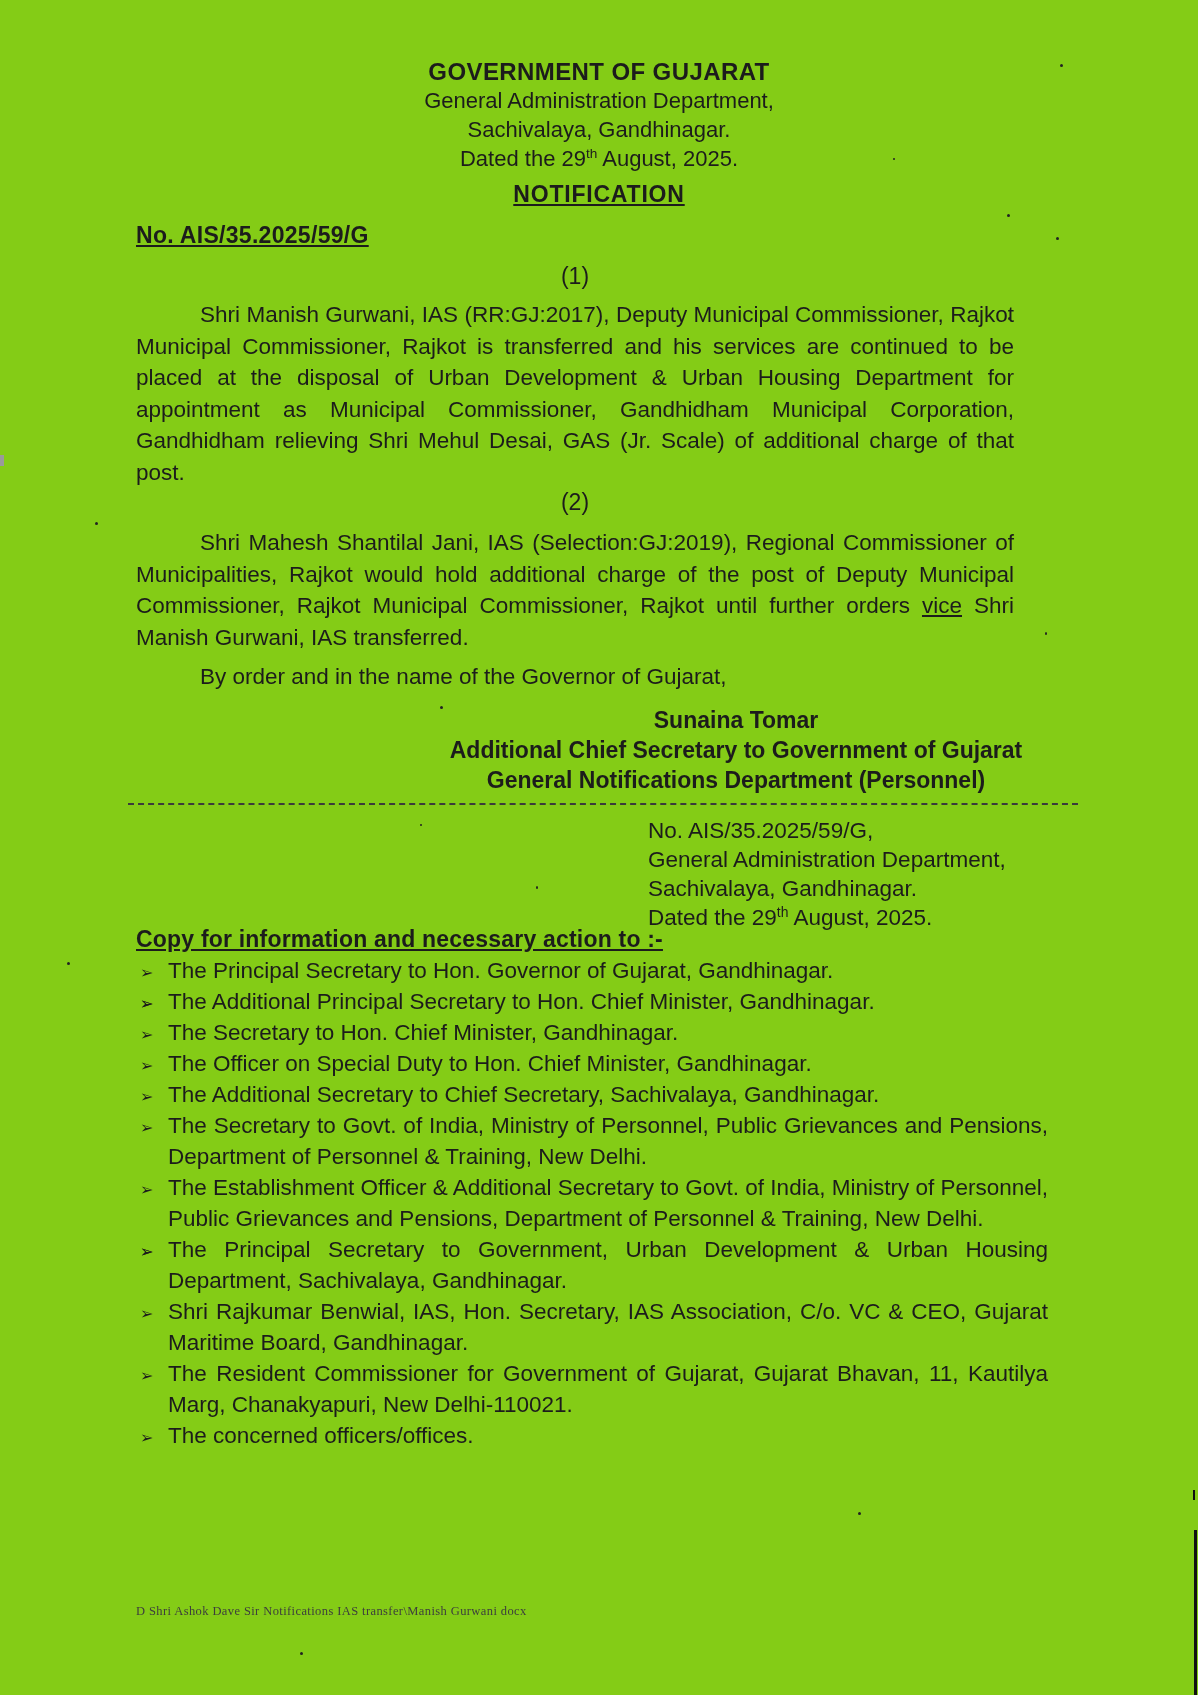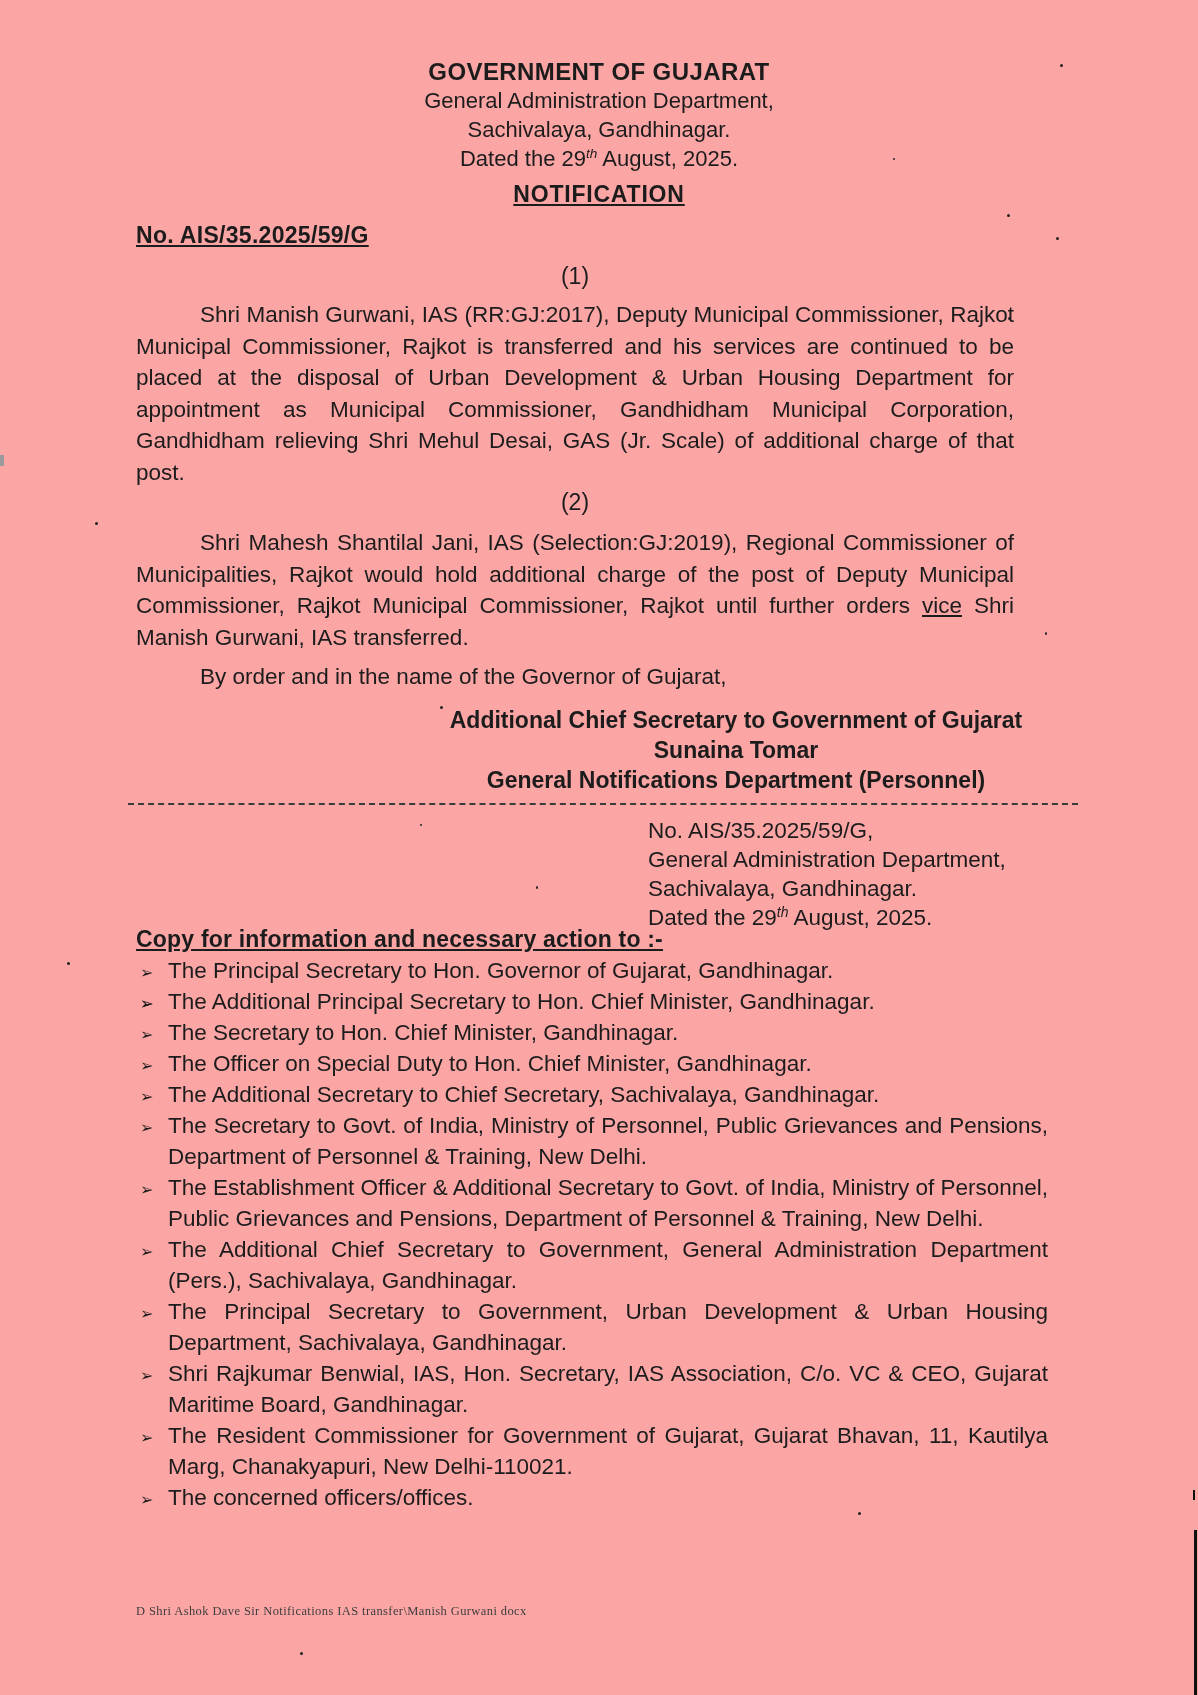--- a/index.html
+++ b/index.html
@@ -1,21 +1,21 @@
 <!DOCTYPE html>
 <html><head>
 <meta charset="utf-8">
 <style>
   html,body { margin:0; padding:0; background:#ffffff; }
   .page {
-    position:relative; width:1198px; height:1695px; background:#fca5a5;
+    position:relative; width:1198px; height:1695px; background:#84cc16;
     color:#1c1c1c; font-family:"Liberation Sans","DejaVu Sans",sans-serif;
     overflow:hidden;
   }
-  sup { font-size:0.62em; line-height:0;font-style:italic; }
+  sup { font-size:0.62em; line-height:0; }
 
   .header { position:absolute; top:57px; left:0; width:100%; text-align:center;
             font-size:22px; line-height:29px; }
   .header .org { font-size:24px; font-weight:bold; letter-spacing:0.4px; }
   .header .title { display:inline-block; margin-top:7px; font-size:23px; font-weight:bold;
                    text-decoration:underline; letter-spacing:0.8px; }
 
   .ref-no { position:absolute; left:136px; top:222px; font-size:23px; font-weight:bold;
             text-decoration:underline; letter-spacing:0.3px; }
 
@@ -75,22 +75,22 @@
   <div class="section-no sec2">(2)</div>
   <div class="para para2">
     <span>Shri Mahesh Shantilal Jani, IAS (Selection:GJ:2019), Regional Commissioner of Municipalities, Rajkot would hold additional charge of the post of Deputy Municipal Commissioner, Rajkot Municipal Commissioner, Rajkot until further orders</span>
     <span class="vice">vice</span>
     <span>Shri Manish Gurwani, IAS transferred.</span>
   </div>
 
   <div class="by-order">By order and in the name of the Governor of Gujarat,</div>
 
   <div class="signature">
+    <div>Sunaina Tomar</div>
     <div>Additional Chief Secretary to Government of Gujarat</div>
-    <div>Sunaina Tomar</div>
     <div>General Notifications Department (Personnel)</div>
   </div>
 
   <div class="separator"></div>
 
   <div class="address">
     <div>No. AIS/35.2025/59/G,</div>
     <div>General Administration Department,</div>
     <div>Sachivalaya, Gandhinagar.</div>
     <div><span>Dated the 29</span><sup>th</sup><span> August, 2025.</span></div>
@@ -100,21 +100,21 @@
 
   <div class="recipients">
       <div class="recipient"><span class="bullet">➢</span><span>The Principal Secretary to Hon. Governor of Gujarat, Gandhinagar.</span></div>
       <div class="recipient"><span class="bullet">➢</span></div>
       <div class="recipient"><span class="bullet">➢</span><span>The Additional Principal Secretary to Hon. Chief Minister, Gandhinagar.</span></div>
       <div class="recipient"><span class="bullet">➢</span><span>The Secretary to Hon. Chief Minister, Gandhinagar.</span></div>
       <div class="recipient"><span class="bullet">➢</span><span>The Officer on Special Duty to Hon. Chief Minister, Gandhinagar.</span></div>
       <div class="recipient"><span class="bullet">➢</span><span>The Additional Secretary to Chief Secretary, Sachivalaya, Gandhinagar.</span></div>
       <div class="recipient"><span class="bullet">➢</span><span>The Secretary to Govt. of India, Ministry of Personnel, Public Grievances and Pensions, Department of Personnel &amp; Training, New Delhi.</span></div>
       <div class="recipient"><span class="bullet">➢</span><span>The Establishment Officer &amp; Additional Secretary to Govt. of India, Ministry of Personnel, Public Grievances and Pensions, Department of Personnel &amp; Training, New Delhi.</span></div>
-      <div class="recipient"><span class="bullet">➢</span><span>The Additional Chief Secretary to Government, General Administration Department (Pers.), Sachivalaya, Gandhinagar.</span></div>
+      <div class="recipient"><span class="bullet">➢</span></div>
       <div class="recipient"><span class="bullet">➢</span><span>The Principal Secretary to Government, Urban Development &amp; Urban Housing Department, Sachivalaya, Gandhinagar.</span></div>
       <div class="recipient"><span class="bullet">➢</span><span>Shri Rajkumar Benwial, IAS, Hon. Secretary, IAS Association, C/o. VC &amp; CEO, Gujarat Maritime Board, Gandhinagar.</span></div>
       <div class="recipient"><span class="bullet">➢</span><span>The Resident Commissioner for Government of Gujarat, Gujarat Bhavan, 11, Kautilya Marg, Chanakyapuri, New Delhi-110021.</span></div>
       <div class="recipient"><span class="bullet">➢</span><span>The concerned officers/offices.</span></div>
     </div>
 
   <div class="footer-path">D  Shri Ashok Dave Sir Notifications IAS transfer\Manish Gurwani docx</div>
 
   <div class="artifact" style="left:1060px;top:64px;width:3px;height:3px;"></div>
   <div class="artifact" style="left:893px;top:158px;width:2px;height:2px;"></div>

